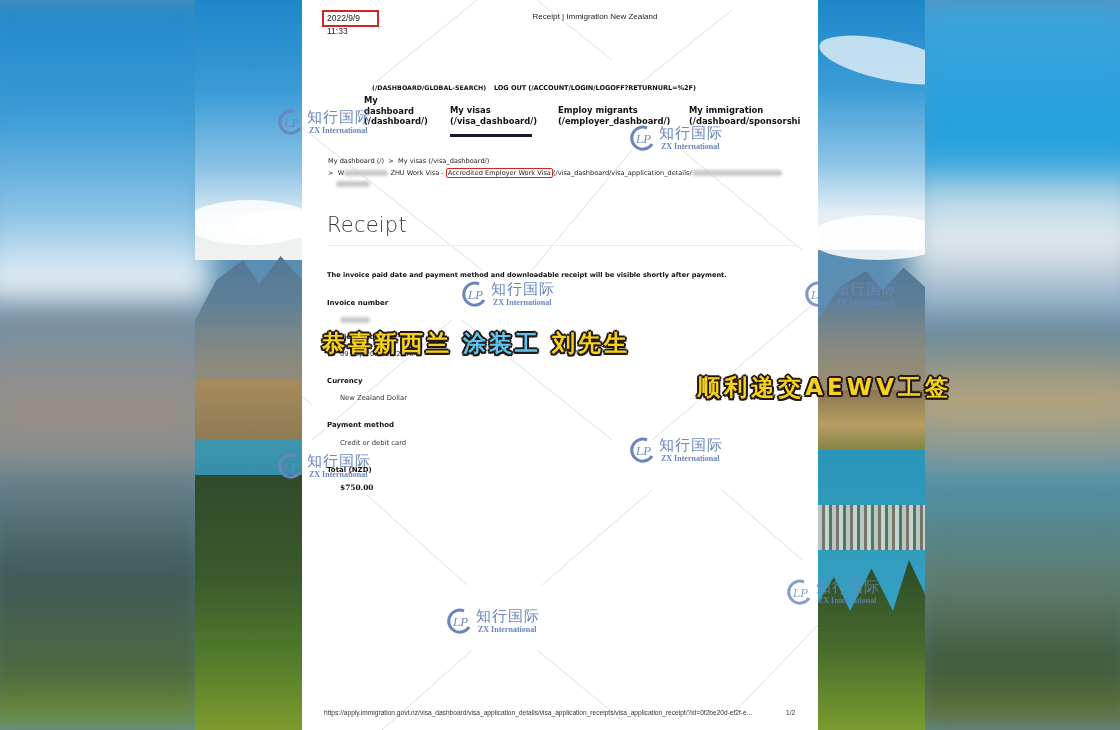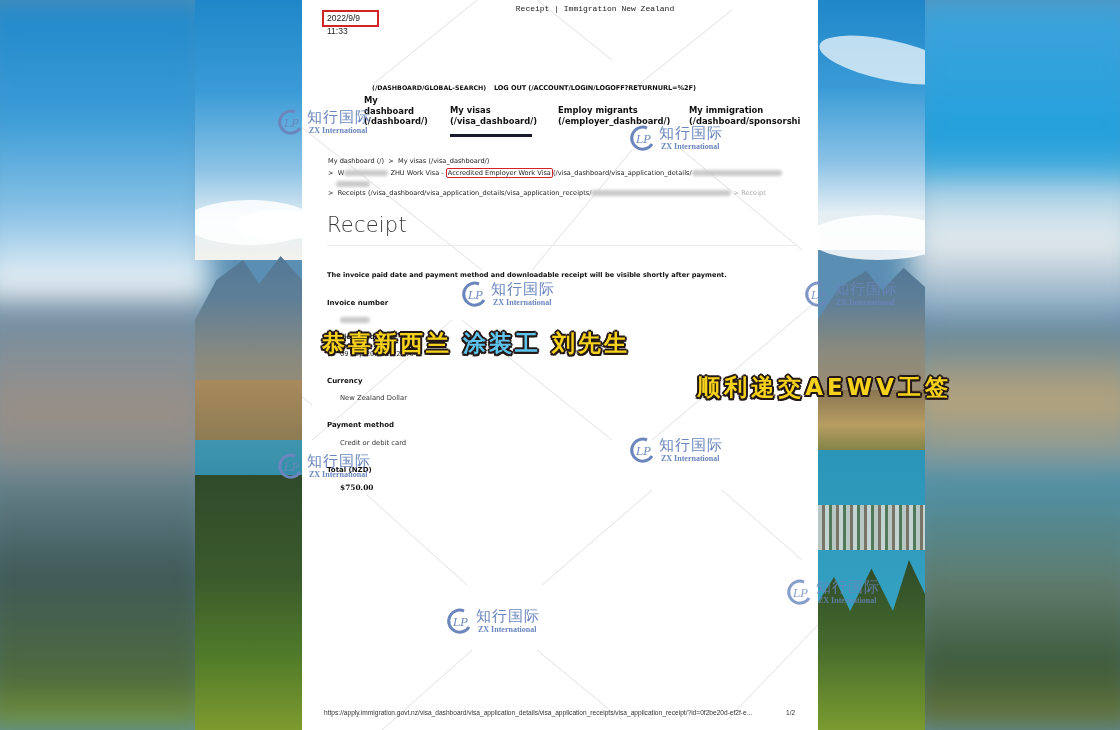--- a/index.html
+++ b/index.html
@@ -28,22 +28,22 @@
   .right-trees{ top: 560px; height: 170px; background: linear-gradient(180deg,#2d4a2a 0%,#456a2c 50%,#7a9b30 100%);
                 clip-path: polygon(0 25%, 15% 10%, 30% 30%, 50% 5%, 70% 30%, 85% 0, 100% 20%, 100% 100%, 0 100%); }
 
   
   .page { position: absolute; left: 302px; top: 0; width: 516px; height: 730px; background: #ffffff; overflow: hidden; color: #111; }
 
   .diag-lines { position: absolute; inset: 0; pointer-events: none; }
 
   .print-date { position: absolute; left: 20px; top: 10px; width: 57px; height: 17px; border: 2px solid #d2232a;
                 font-family: "Liberation Sans", sans-serif; font-size: 8.5px; line-height: 13px; padding-left: 3px; color:#222; }
-  .print-title { position: absolute; left: 0; right: 0; top: 4px; text-align: center;
-                 font-family: Liberation Mono, monospace; font-size: 8px; color: #222; padding-left: 70px; }
+  .print-title { position: absolute; left: 0; right: 0; top: 12px; text-align: center;
+                 font-family: Liberation Sans, sans-serif; font-size: 8px; color: #222; padding-left: 70px; }
 
   .logout { position: absolute; left: 192px; top: 84px; font-size: 6.6px; font-weight: bold; letter-spacing: -0.1px; color:#111; }
   .global-search { position: absolute; left: 70px; top: 84px; font-size: 6.3px; font-weight: bold; color:#111; }
 
   .nav-item { position: absolute; top: 105px; font-size: 8.4px; font-weight: bold; line-height: 10.5px; color: #111; }
   .nav-item.dash { left: 62px; top: 95px; width: 70px; }
   .nav-item.visas { left: 148px; }
   .nav-item.emp   { left: 256px; }
   .nav-item.spons { left: 387px; white-space: nowrap; }
   .nav-underline { position: absolute; left: 148px; top: 134px; width: 82px; height: 3px; background: #1a1a2e; }
@@ -177,25 +177,20 @@
     <div class="row">
       <span>&gt;</span>&nbsp;
       <span>
         <span>W</span><span class="blurred" style="width:44px;"></span>
         <span>ZHU Work Visa - </span><span class="hl-box">Accredited Employer Work Visa</span><span>(/visa_dashboard/visa_application_details/</span><span class="blurred" style="width:90px;"></span>
       </span>
     </div>
     <div class="row" style="padding-left:8px;height:9px;">
       <span class="blurred" style="width:34px;"></span>
     </div>
-    <div class="row">
-      <span>&gt;</span>&nbsp;
-      <span>Receipts (/visa_dashboard/visa_application_details/visa_application_receipts/</span><span class="blurred" style="width:140px;"></span>
-      <span style="color:#aaa;filter:blur(0.6px);">&gt; Receipt</span>
-    </div>
   </div>
 
   <div class="receipt-title">Receipt</div>
   <div class="receipt-rule"></div>
 
   <div class="notice">The invoice paid date and payment method and downloadable receipt will be visible shortly after payment.</div>
 
   <div class="field-label" style="top:299px;">Invoice number</div>
   <div class="field-value" style="top:316px;"><span class="blurred" style="width:30px;"></span></div>
 

